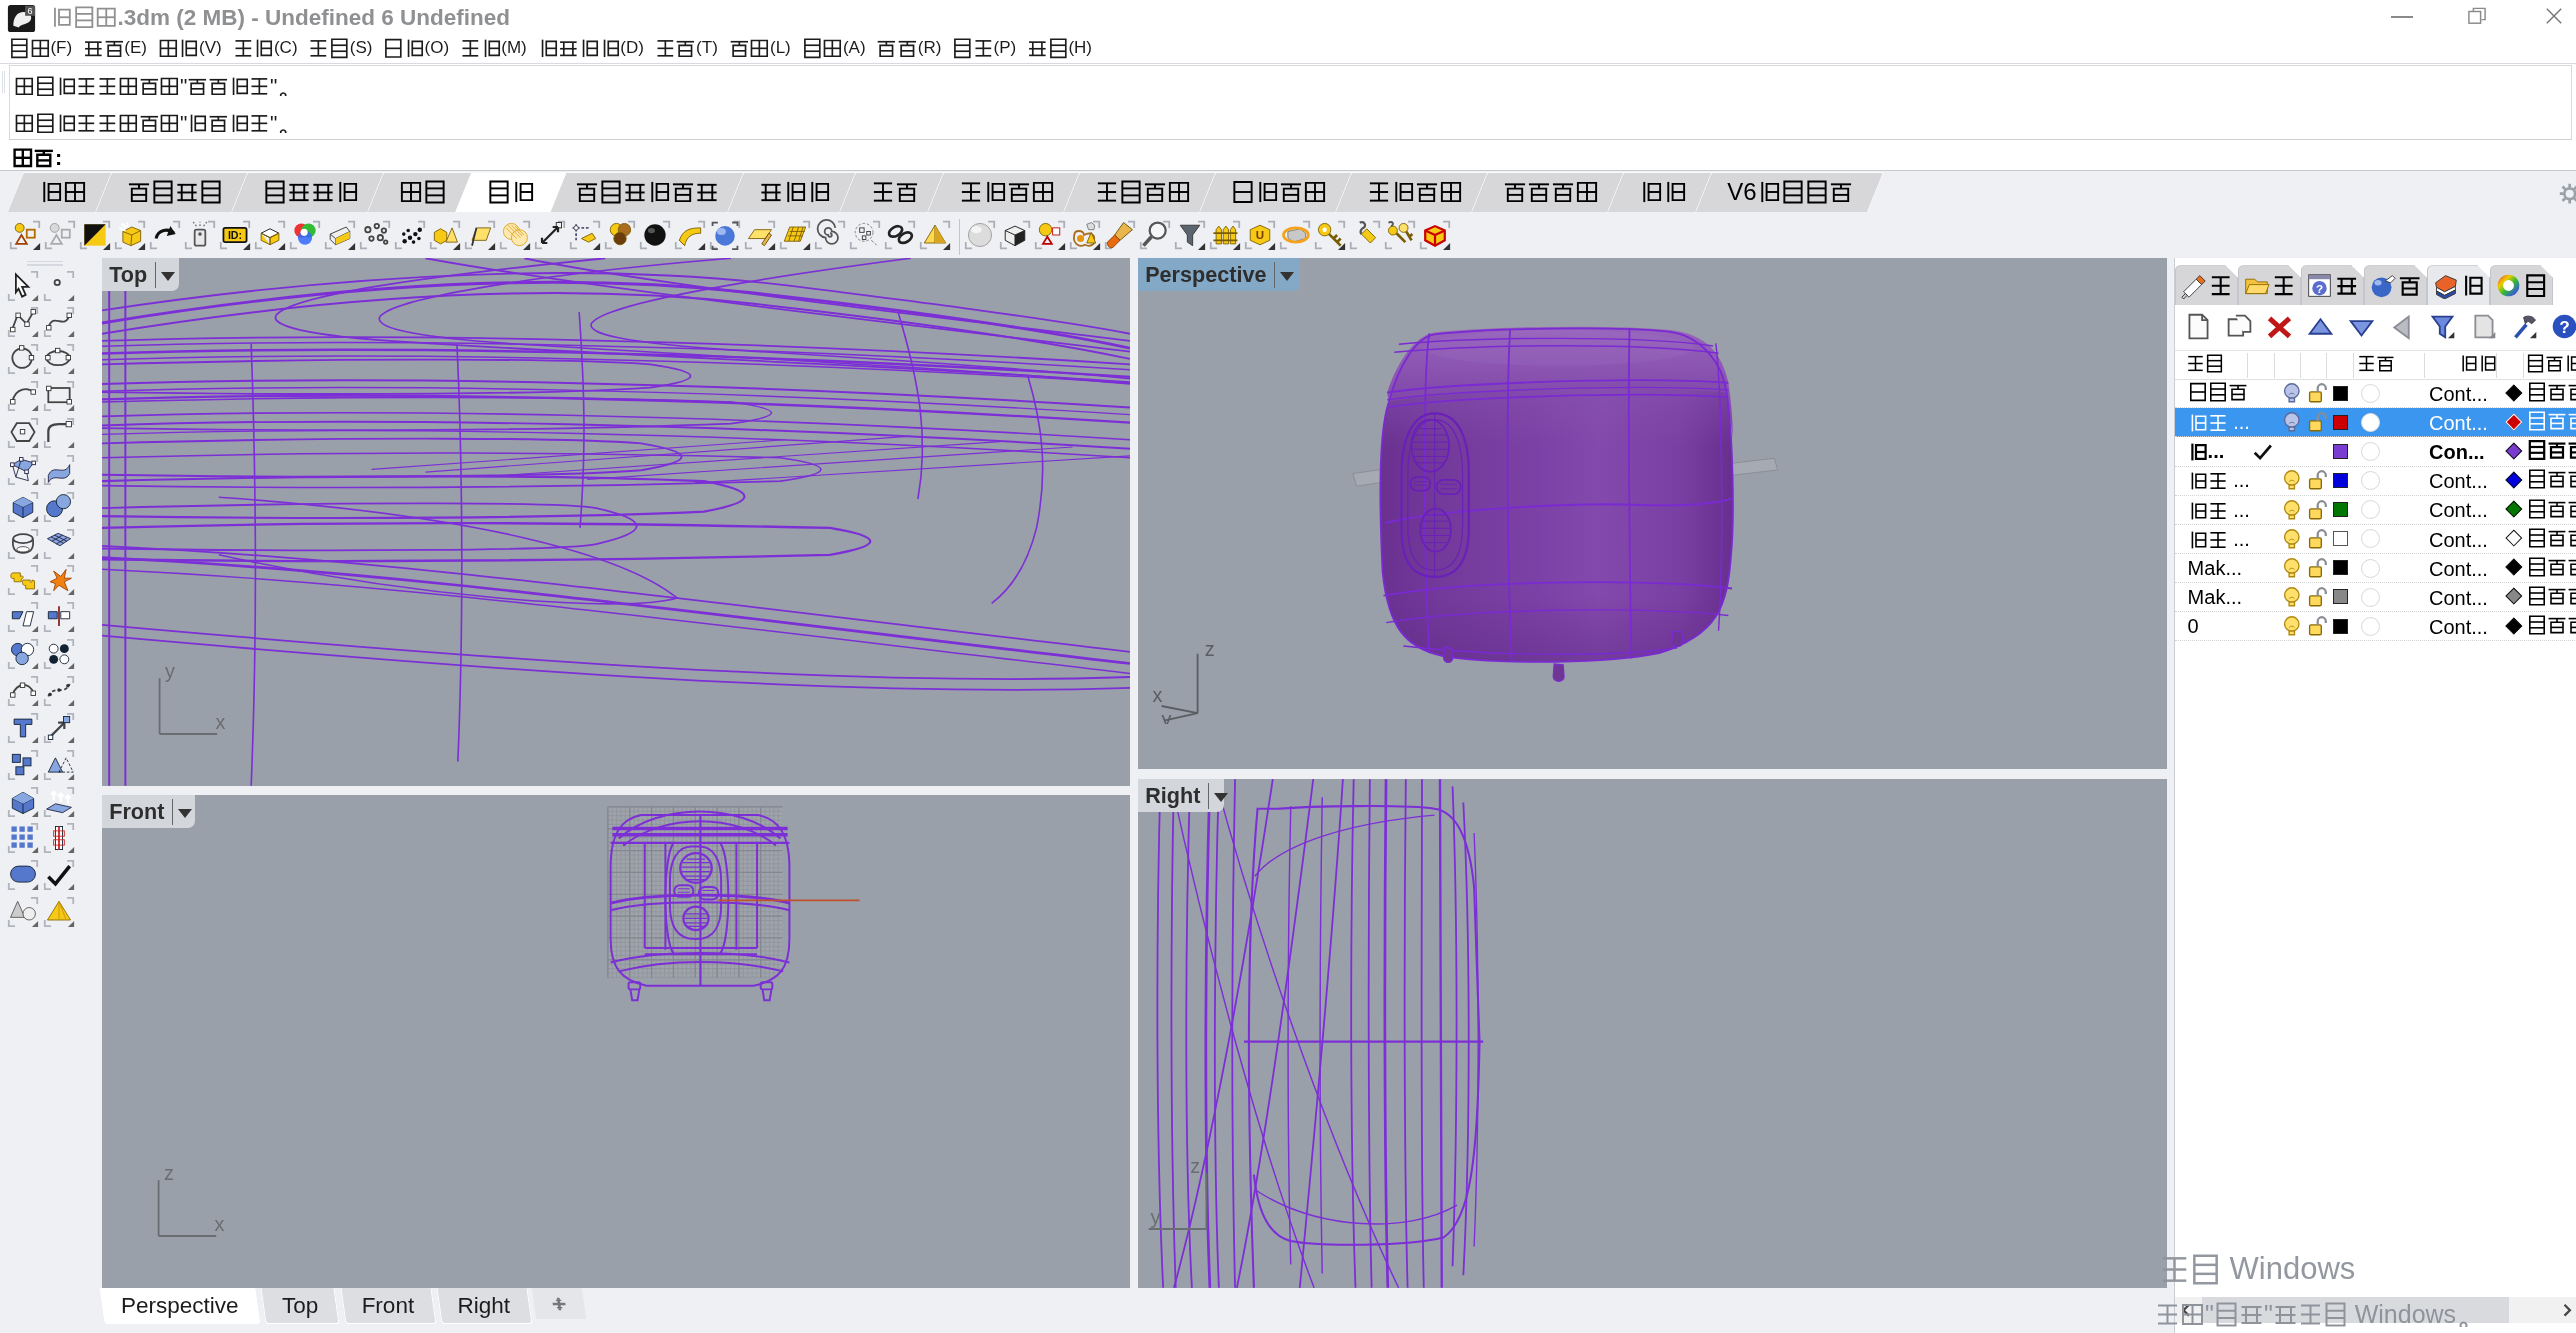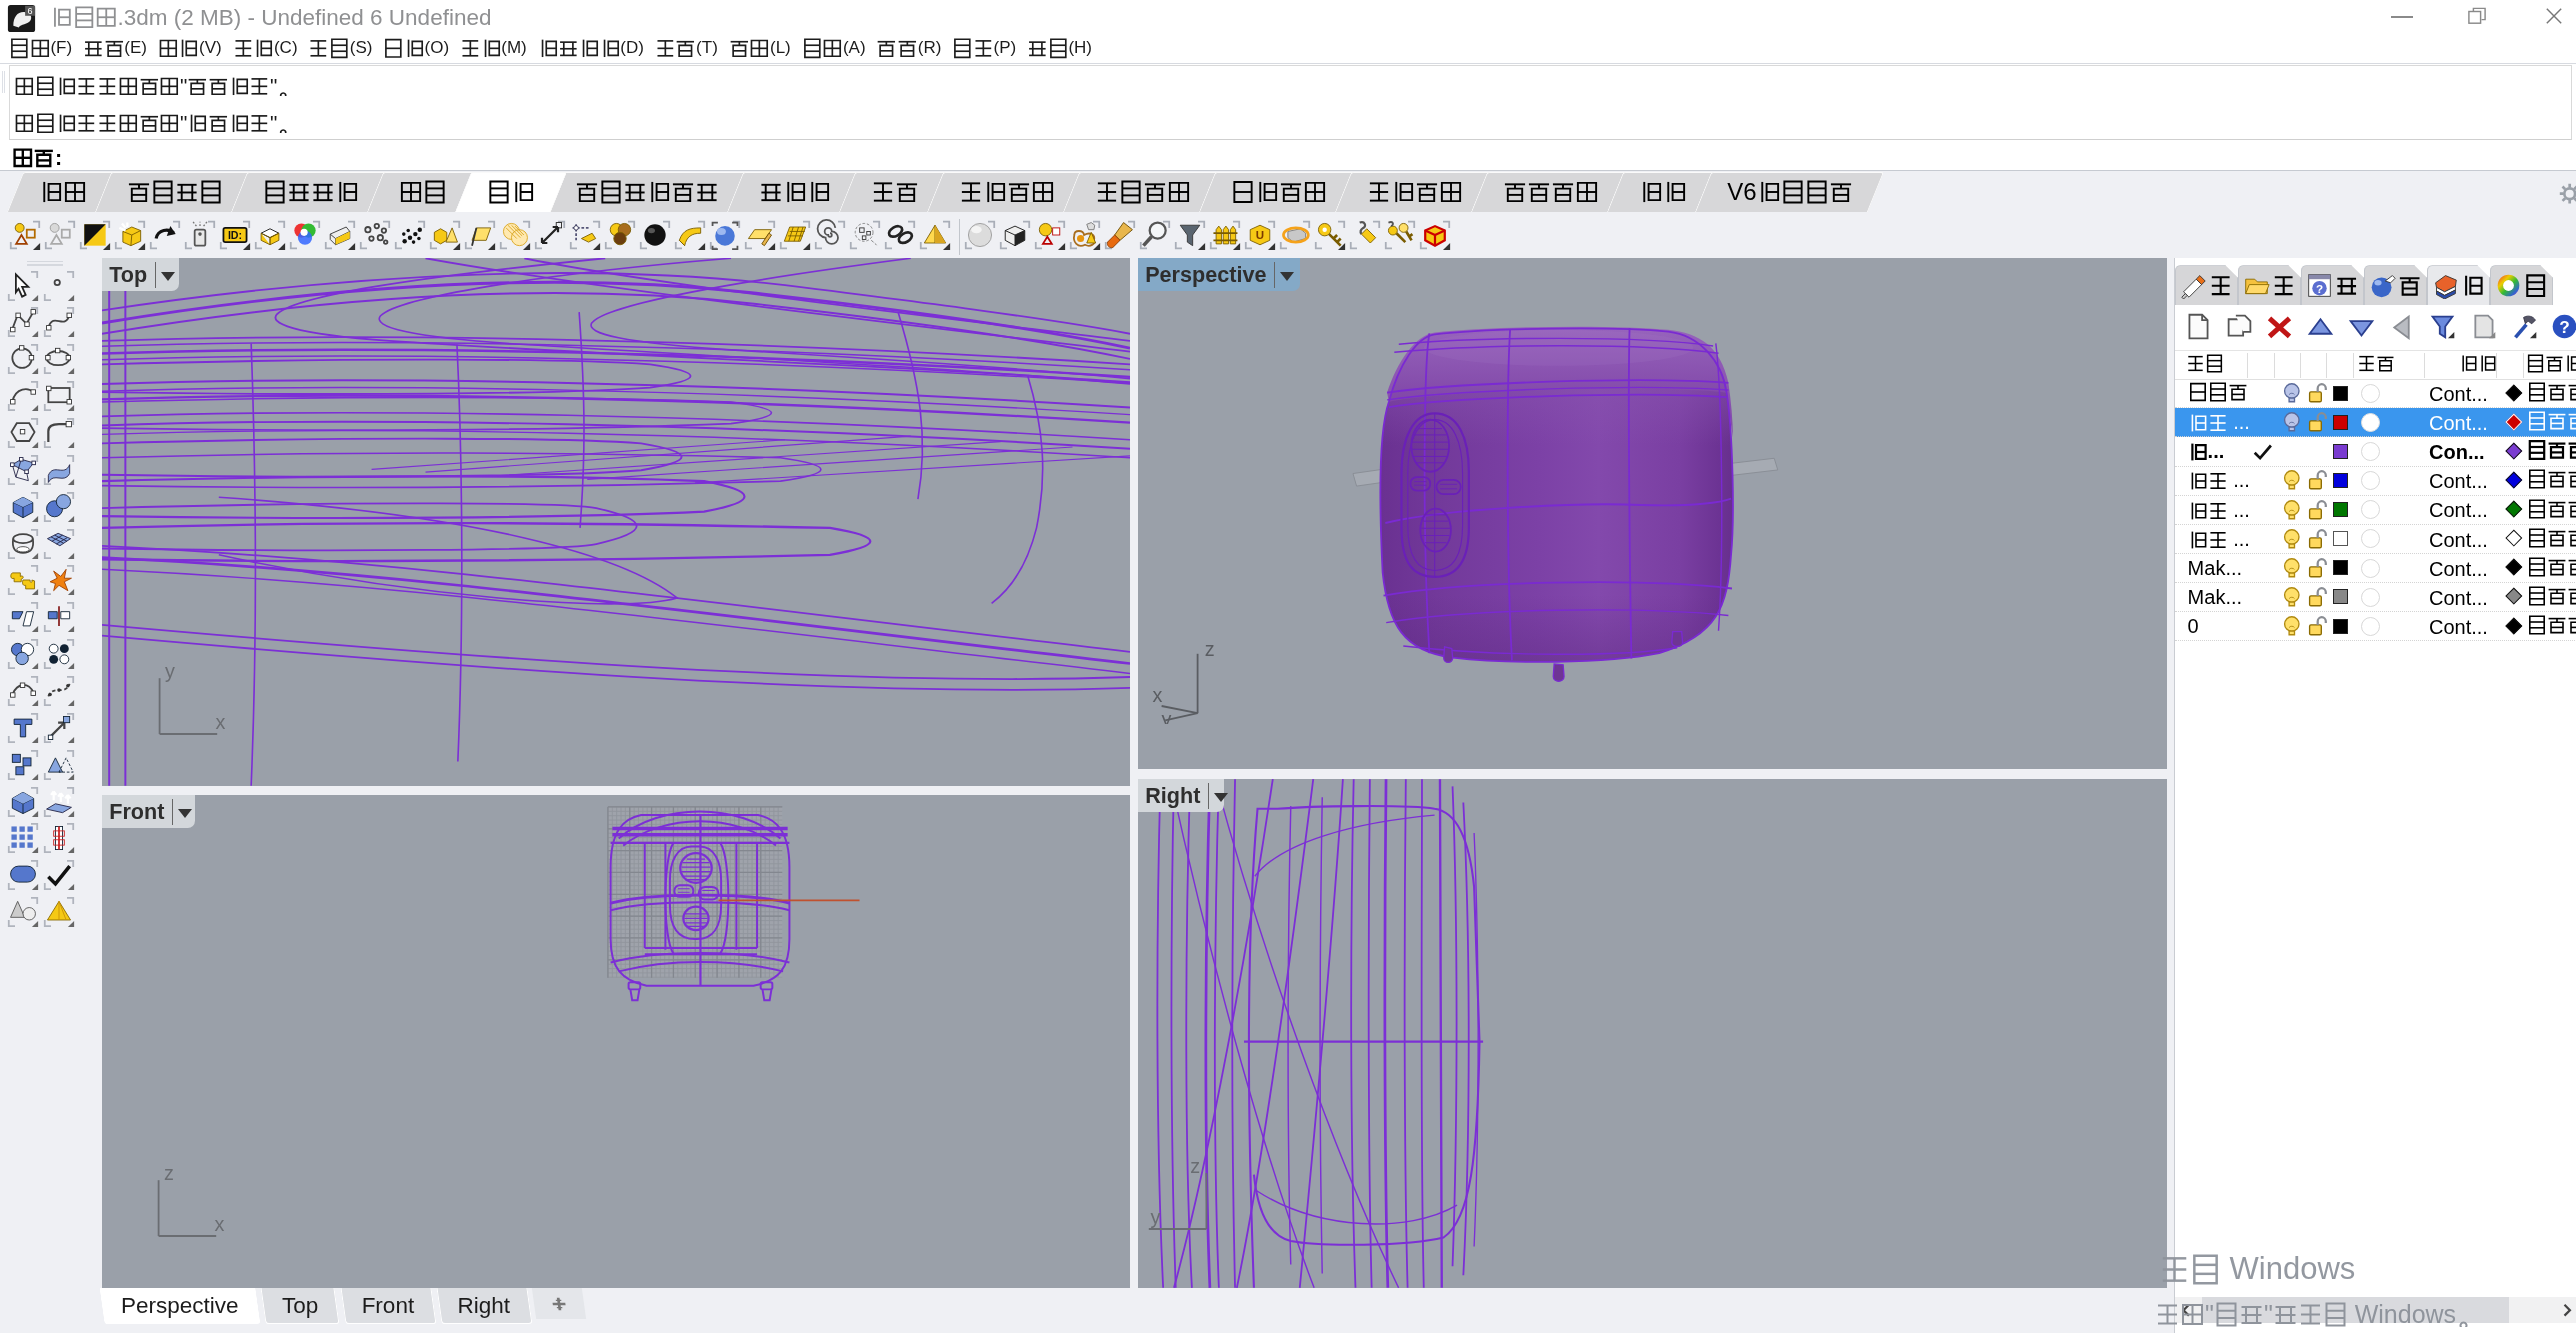--- a/index.html
+++ b/index.html
@@ -19,21 +19,21 @@
         <path d="M40 16 H88 V84 H40 Z"></path>
         <path d="M40 50 H88"></path>
       </svg><svg width="22.5" height="22.5" viewBox="0 0 100 100" style="vertical-align:middle;" fill="none" stroke="#8f9092" stroke-width="8">
         <path d="M14 6 H86 V94 H14 Z"></path>
         <path d="M14 35 H86"></path>
         <path d="M14 64 H86"></path>
       </svg><svg width="22.5" height="22.5" viewBox="0 0 100 100" style="vertical-align:middle;" fill="none" stroke="#8f9092" stroke-width="8">
         <path d="M12 12 H88 V88 H12 Z"></path>
         <path d="M12 50 H88"></path>
         <path d="M50 12 V88"></path>
-      </svg><span style="font-size:22.5px;font-weight:normal;color:#8f9092;vertical-align:middle">.3dm (2 MB) - Undefined 6 Undefined</span></div>
+      </svg><span style="font-size:22.5px;font-weight:bold;color:#8f9092;vertical-align:middle">.3dm (2 MB) - Undefined 6 Undefined</span></div>
   <div class="abs" style="left:2391px;top:16px;width:21.6px;height:1.8px;background:#8a8a8a"></div>
   <div class="abs" style="left:2468px;top:7.2px;width:18px;height:18px">
    <svg width="18" height="18" viewBox="0 0 20 20" style="">
         <rect x="1" y="5" width="13" height="13" fill="none" stroke="#8a8a8a" stroke-width="1.6"></rect>
         <path d="M6 5 V1.5 H19 V14 H15" fill="none" stroke="#8a8a8a" stroke-width="1.6"></path>
       </svg>
   </div>
   <div class="abs" style="left:2545px;top:7.2px;width:18px;height:18px">
    <svg width="18" height="18" viewBox="0 0 20 20" style="">
         <path d="M2 2 L18 18 M18 2 L2 18" stroke="#777" stroke-width="1.6"></path>

